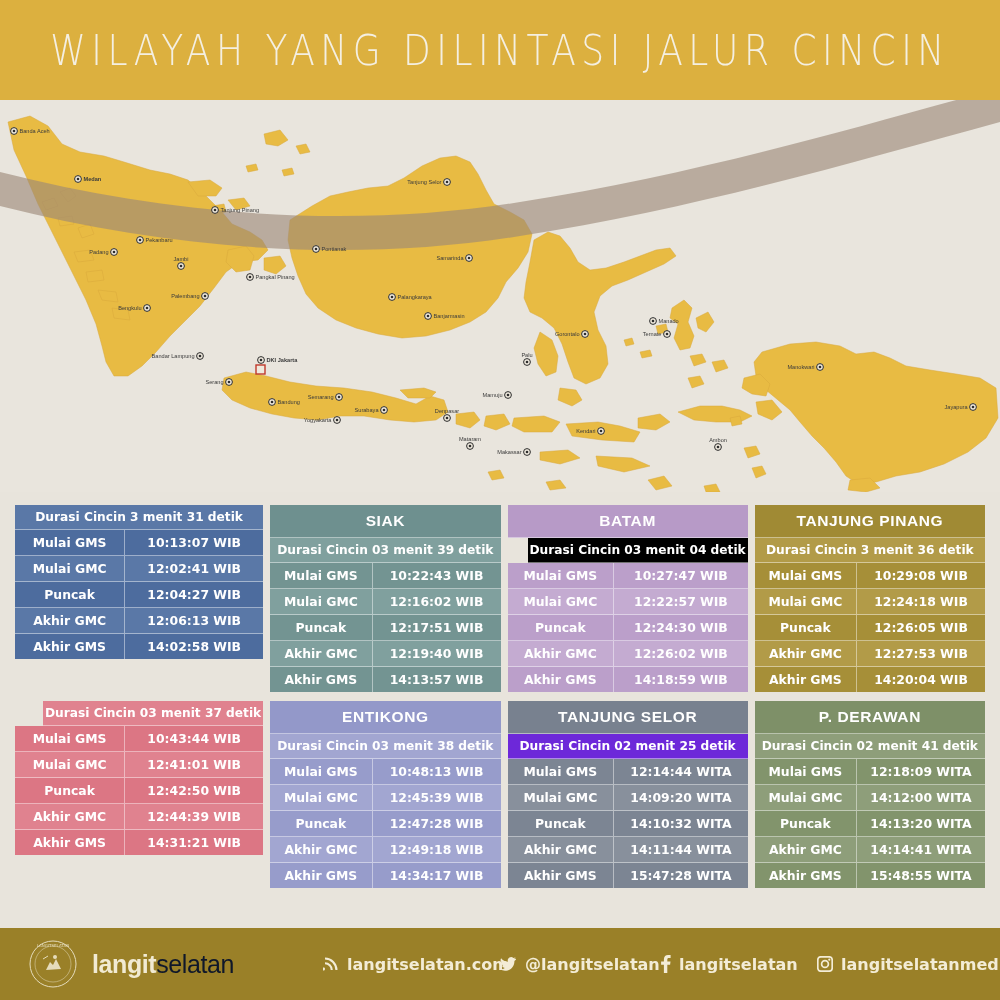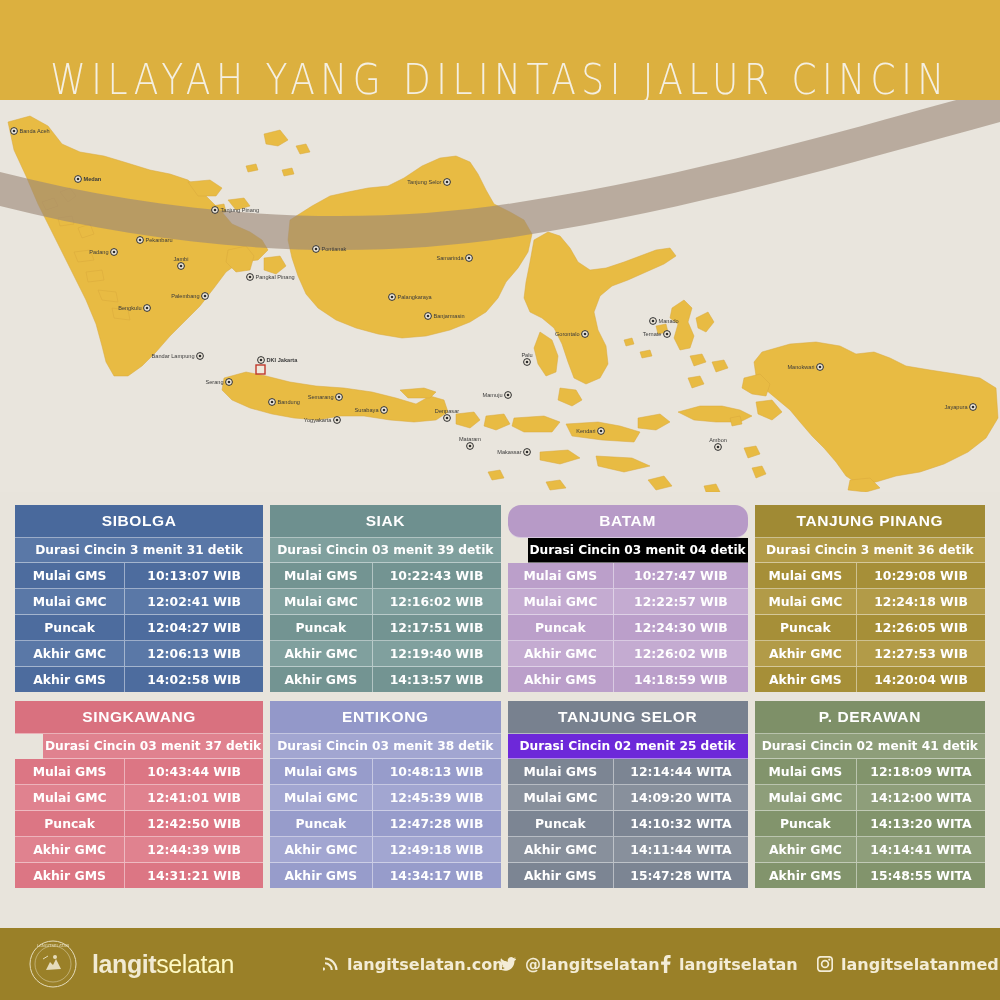--- a/index.html
+++ b/index.html
@@ -13,21 +13,21 @@
     position: relative;
     width: 1000px; height: 1000px;
     background: #e8e4dc;
   }
 
   
   #header {
     position: absolute; left: 0; top: 0;
     width: 1000px; height: 100px;
     background: #dcb03f;
-    display: flex; align-items: flex-end; justify-content: center;
+    display: flex; align-items: center; justify-content: center;
   }
   #header-title {
     font-family: "DejaVu Sans", sans-serif;
     font-size: 36px;
     font-weight: 300;
     letter-spacing: 5.5px;
     color: #f4efe2;
     white-space: nowrap;
     transform: scaleY(1.18);
   }
@@ -107,21 +107,21 @@
   #brand { display: flex; align-items: center; margin-left: 28px; }
   #brand-seal { width: 50px; height: 50px; }
   #brand-text {
     margin-left: 14px;
     font-family: "Liberation Sans", sans-serif;
     font-size: 25px;
     color: #f1ead3;
     letter-spacing: -0.4px;
   }
   #brand-text b { font-weight: bold; }
-  #brand-text span { font-weight: 300; color: #fef9c3; }
+  #brand-text span { font-weight: 300; color: #0f172a; }
 
   .social {
     display: flex; align-items: center;
     color: #f3ecd6;
     font-family: "DejaVu Sans", sans-serif;
     font-weight: bold;
     font-size: 16px;
     white-space: nowrap;
   }
   .social .sico { margin-right: 8px; display: flex; align-items: center; }
@@ -409,21 +409,20 @@
             <text class="city-label" text-anchor="end" x="603.5" y="467">Kupang</text>
           </g>
           <rect x="256" y="265" width="9" height="9" fill="#efe9dd" stroke="#c0392b" stroke-width="1.4"></rect>
         </g>
     </svg>
 
   </div>
 
   <div id="cards">
       <div class="card">
-        <div class="card-title" style="background: rgb(73, 105, 156);">SIBOLGA</div>
         <div class="card-sub" style="background: rgb(90, 120, 167);">Durasi Cincin 3 menit 31 detik</div>
         <div class="card-row" style="background: rgb(77, 108, 158);">
           <div class="cell-k">Mulai GMS</div>
           <div class="cell-v">10:13:07 WIB</div>
         </div>
         <div class="card-row" style="background: rgb(90, 120, 167);">
           <div class="cell-k">Mulai GMC</div>
           <div class="cell-v">12:02:41 WIB</div>
         </div>
         <div class="card-row" style="background: rgb(77, 108, 158);">
@@ -457,21 +456,21 @@
         <div class="card-row" style="background: rgb(128, 160, 158);">
           <div class="cell-k">Akhir GMC</div>
           <div class="cell-v">12:19:40 WIB</div>
         </div>
         <div class="card-row" style="background: rgb(115, 148, 146);">
           <div class="cell-k">Akhir GMS</div>
           <div class="cell-v">14:13:57 WIB</div>
         </div>
       </div>
       <div class="card">
-        <div class="card-title" style="background: rgb(183, 154, 199); border-radius: 13px;">BATAM</div>
+        <div class="card-title" style="background: rgb(183, 154, 199);">BATAM</div>
         <div class="card-sub" style="background: #000000; margin-left: 20px;">Durasi Cincin 03 menit 04 detik</div>
         <div class="card-row" style="background: rgb(187, 159, 202);">
           <div class="cell-k">Mulai GMS</div>
           <div class="cell-v">10:27:47 WIB</div>
         </div>
         <div class="card-row" style="background: rgb(196, 171, 209);">
           <div class="cell-k">Mulai GMC</div>
           <div class="cell-v">12:22:57 WIB</div>
         </div>
         <div class="card-row" style="background: rgb(187, 159, 202);">
@@ -505,21 +504,20 @@
         <div class="card-row" style="background: rgb(178, 155, 72);">
           <div class="cell-k">Akhir GMC</div>
           <div class="cell-v">12:27:53 WIB</div>
         </div>
         <div class="card-row" style="background: rgb(166, 143, 56);">
           <div class="cell-k">Akhir GMS</div>
           <div class="cell-v">14:20:04 WIB</div>
         </div>
       </div>
       <div class="card">
-        <div class="card-title" style="background: rgb(217, 113, 127);">SINGKAWANG</div>
         <div class="card-sub" style="background: rgb(224, 130, 143); margin-left: 28px;">Durasi Cincin 03 menit 37 detik</div>
         <div class="card-row" style="background: rgb(220, 118, 132);">
           <div class="cell-k">Mulai GMS</div>
           <div class="cell-v">10:43:44 WIB</div>
         </div>
         <div class="card-row" style="background: rgb(224, 130, 143);">
           <div class="cell-k">Mulai GMC</div>
           <div class="cell-v">12:41:01 WIB</div>
         </div>
         <div class="card-row" style="background: rgb(220, 118, 132);">

